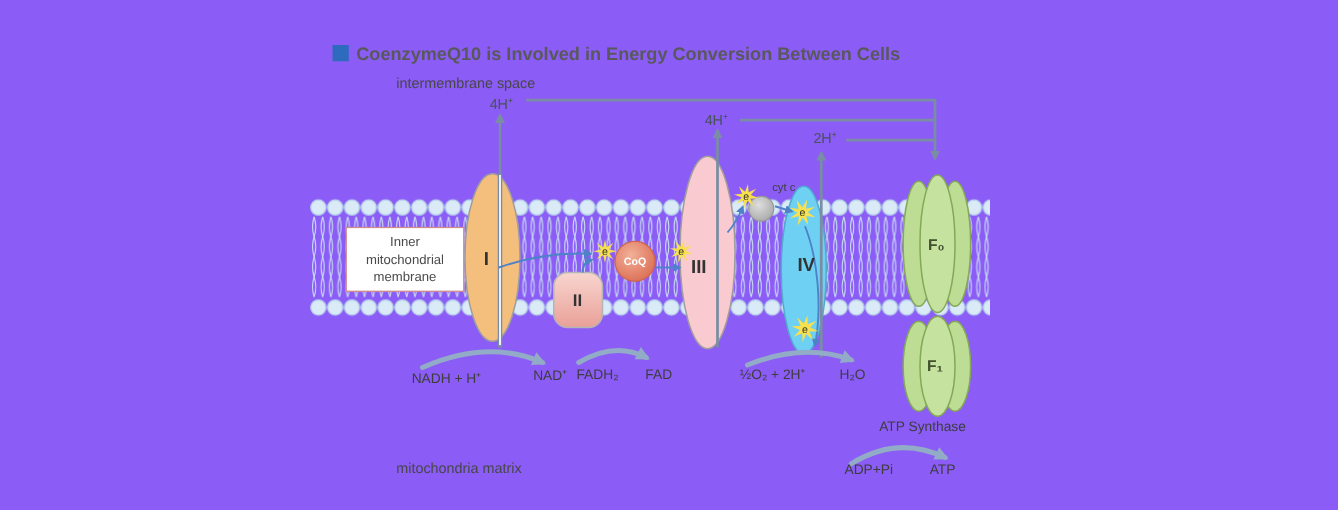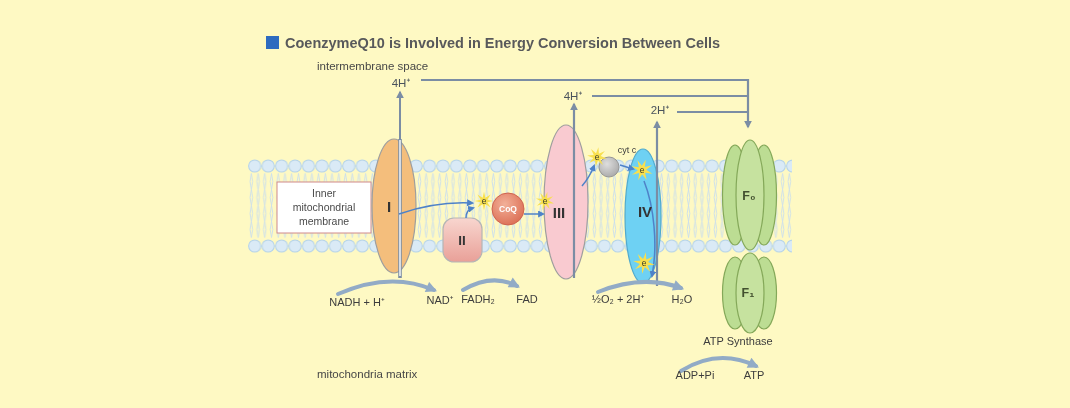--- a/index.html
+++ b/index.html
@@ -1,17 +1,17 @@
 <!DOCTYPE html>
 <html><head>
 <meta charset="utf-8">
 <style>
   html,body{margin:0;padding:0;background:#fff;}
   .stage{
-    position:relative;width:1070px;height:408px;background:#fef9c3;
+    position:relative;width:1070px;height:408px;background:#8b5cf6;
     font-family:"Liberation Sans",sans-serif;overflow:hidden;
   }
   svg text{font-family:"Liberation Sans",sans-serif;fill:#434343;}
   .title-txt{font-size:14.5px;font-weight:bold;fill:#58595b;}
   .region-lbl{font-size:11.5px;fill:#474747;}
   .lbl{font-size:11px;fill:#3d3d3d;}
   .lbl-sm{font-size:9px;fill:#3d3d3d;}
   .box-lbl{font-size:10.5px;fill:#4a4a4a;}
   .complex-lbl{font-size:15px;font-weight:bold;fill:#333333;}
   .complex-lbl-sm{font-size:13.5px;font-weight:bold;fill:#333333;}

